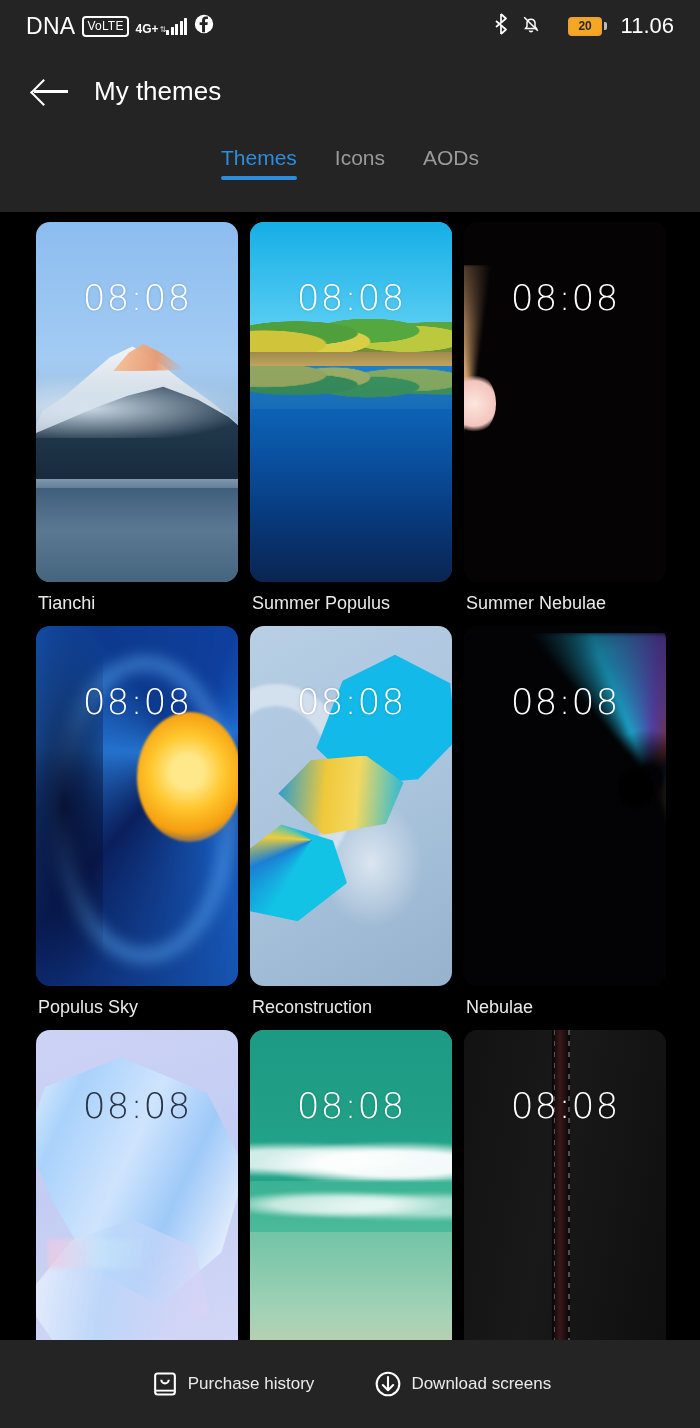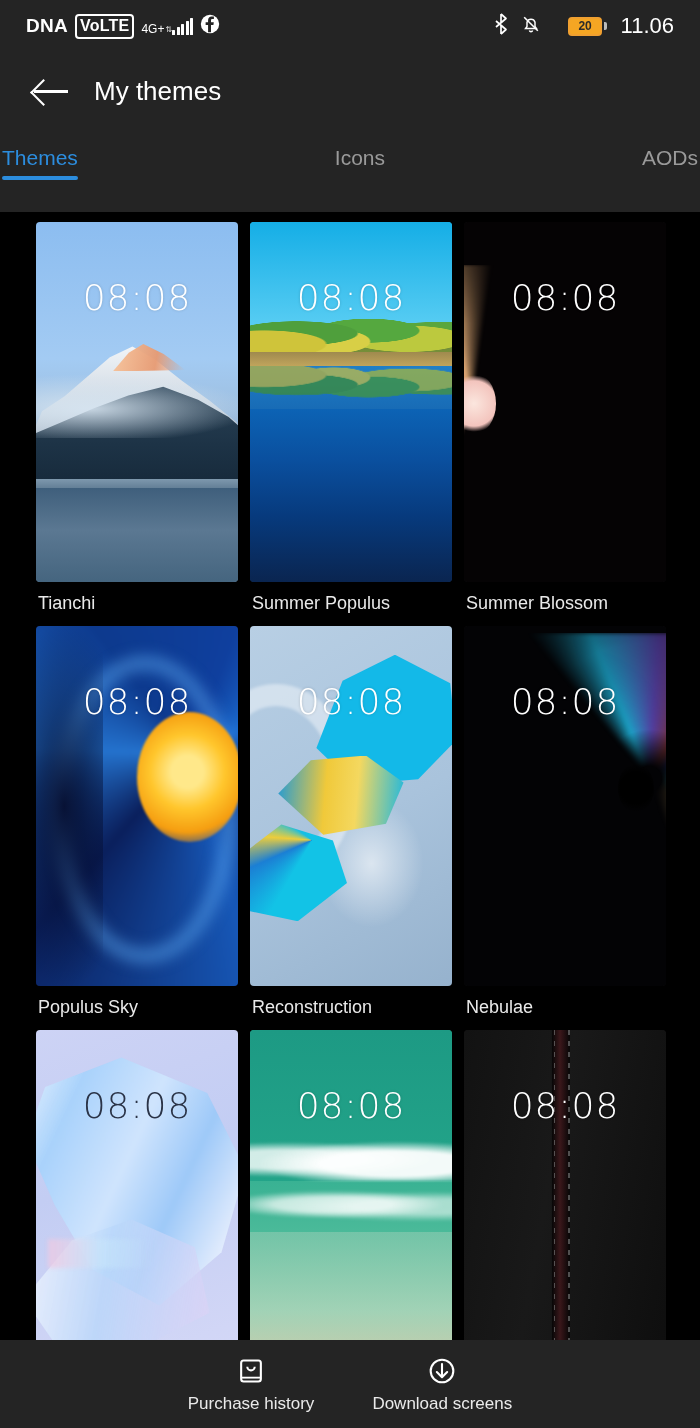--- a/index.html
+++ b/index.html
@@ -12,28 +12,28 @@
   .phone { position: relative; width: 700px; height: 1428px; background: #000; }
 
   
   .statusbar {
     height: 52px; background: #242424;
     display: flex; align-items: center;
     padding: 0 26px; color: #fff;
   }
   .sb-left { display: flex; align-items: center; gap: 7px; flex: 1; }
   .sb-right { display: flex; align-items: center; gap: 11px; }
-  .carrier { font-size: 19px; letter-spacing: .3px; font-weight: 700; }
+  .carrier { font-size: 23px; letter-spacing: .3px; font-weight: 400; }
   .volte {
     border: 2px solid #fff; border-radius: 4px;
-    font-size: 16px; font-weight: 700; line-height: 1;
+    font-size: 12px; font-weight: 400; line-height: 1;
     padding: 2px 3px 3px; letter-spacing: .2px;
   }
   .netgrp { display: flex; align-items: flex-end; gap: 1px; }
-  .nettxt { font-size: 12px; line-height: 1; font-weight: 400;}
+  .nettxt { font-size: 12px; line-height: 1; font-weight: 700;}
   .bars { display: flex; align-items: flex-end; gap: 1.5px; height: 17px; }
   .bars i { width: 3px; background: #fff; display: block; border-radius: .5px; }
   .bars i:nth-child(1){height:5px} .bars i:nth-child(2){height:8px}
   .bars i:nth-child(3){height:11px} .bars i:nth-child(4){height:14px}
   .bars i:nth-child(5){height:17px}
   .arrows { font-size: 8px; line-height: 1; margin-bottom: 1px; opacity:.85; letter-spacing:-1px;}
   .battery {
     display: flex; align-items: center; padding-left: 16px;
   }
   .batt-body {
@@ -56,39 +56,39 @@
   }
   .back-arrow::after {
     content:""; position:absolute; left:0; top:5px; width:17px; height:17px;
     border-left:2.5px solid #fff; border-bottom:2.5px solid #fff; transform: rotate(45deg);
   }
   .page-title { color: #fff; font-size: 26px; }
 
   
   .tabs {
     height: 82px; background: #242424;
-    display: flex; align-items: flex-start; justify-content: space-between; gap: 34px;
+    display: flex; align-items: flex-start; justify-content: center; gap: 34px;
     padding-top: 12px;
   }
   .tab { position: relative; padding: 4px 2px 14px; font-size: 21px; color: #9a9a9a; cursor: pointer; }
   .tab.active { color: #2c8dde; }
   .tab.active::after {
     content: ""; position: absolute; left: 2px; right: 2px; bottom: 4px;
     height: 4px; background: #2c8dde; border-radius: 2px;
   }
 
   
   .grid {
     position: absolute; top: 212px; left: 0; right: 0; bottom: 0;
     background: #000; padding: 10px 30px 0 36px;
   }
   .row { display: flex; gap: 12px; margin-bottom: 12px; }
   .cell { width: 202px; }
   .card {
-    width: 202px; height: 360px; border-radius: 4px; overflow: hidden;
+    width: 202px; height: 360px; border-radius: 14px; overflow: hidden;
     position: relative; background: #111; cursor: pointer;
   }
   .card .clock {
     position: absolute; left: 0; right: 0; top: 55px;
     text-align: center; font-size: 36px; color: #fff;
     font-family: "DejaVu Sans", sans-serif; font-weight: 300;
     letter-spacing: 1px; text-shadow: 0 0 3px rgba(0,0,0,.18);
   }
   .card.dark-clock .clock { color: #2a3347; text-shadow: none; }
   .label { color: #e9e9e9; font-size: 18px; margin: 11px 0 0 2px; }
@@ -318,21 +318,21 @@
   .art-leather .stitch-l { left: 44.5%; }
   .art-leather .stitch-r { left: 51.5%; }
 
   
   .bottombar {
     position: absolute; left: 0; right: 0; bottom: 0; height: 88px;
     background: #242424; display: flex; align-items: center; justify-content: center;
     gap: 58px;
   }
   .bb-item {
-    display: flex; flex-direction: column; align-items: center; gap: 7px; cursor: pointer;
+    display: flex; flex-direction: row; align-items: center; gap: 7px; cursor: pointer;
   }
   .bb-label { color: #eaeaea; font-size: 17px; }
   .bb-icon { width: 32px; height: 32px; }
 </style>
 </head>
 <body>
 
 <div class="phone">
 
   <div class="statusbar">
@@ -422,21 +422,21 @@
         <div class="label">Summer Populus</div>
       </div>
       <div class="cell">
         <div class="card">
           <div class="art-blossom" style="position:absolute;inset:0">
             <div class="burst"></div>
               <div class="core"></div>
           </div>
           <div class="clock">08:08</div>
         </div>
-        <div class="label">Summer Blossom</div>
+        <div class="label">Summer Nebulae</div>
       </div>
     </div>
 
     <div class="row">
       <div class="cell">
         <div class="card">
           <div class="art-starry" style="position:absolute;inset:0;overflow:hidden">
             <div class="swirl"></div>
               <div class="ring"></div>
               <div class="sun"></div>

